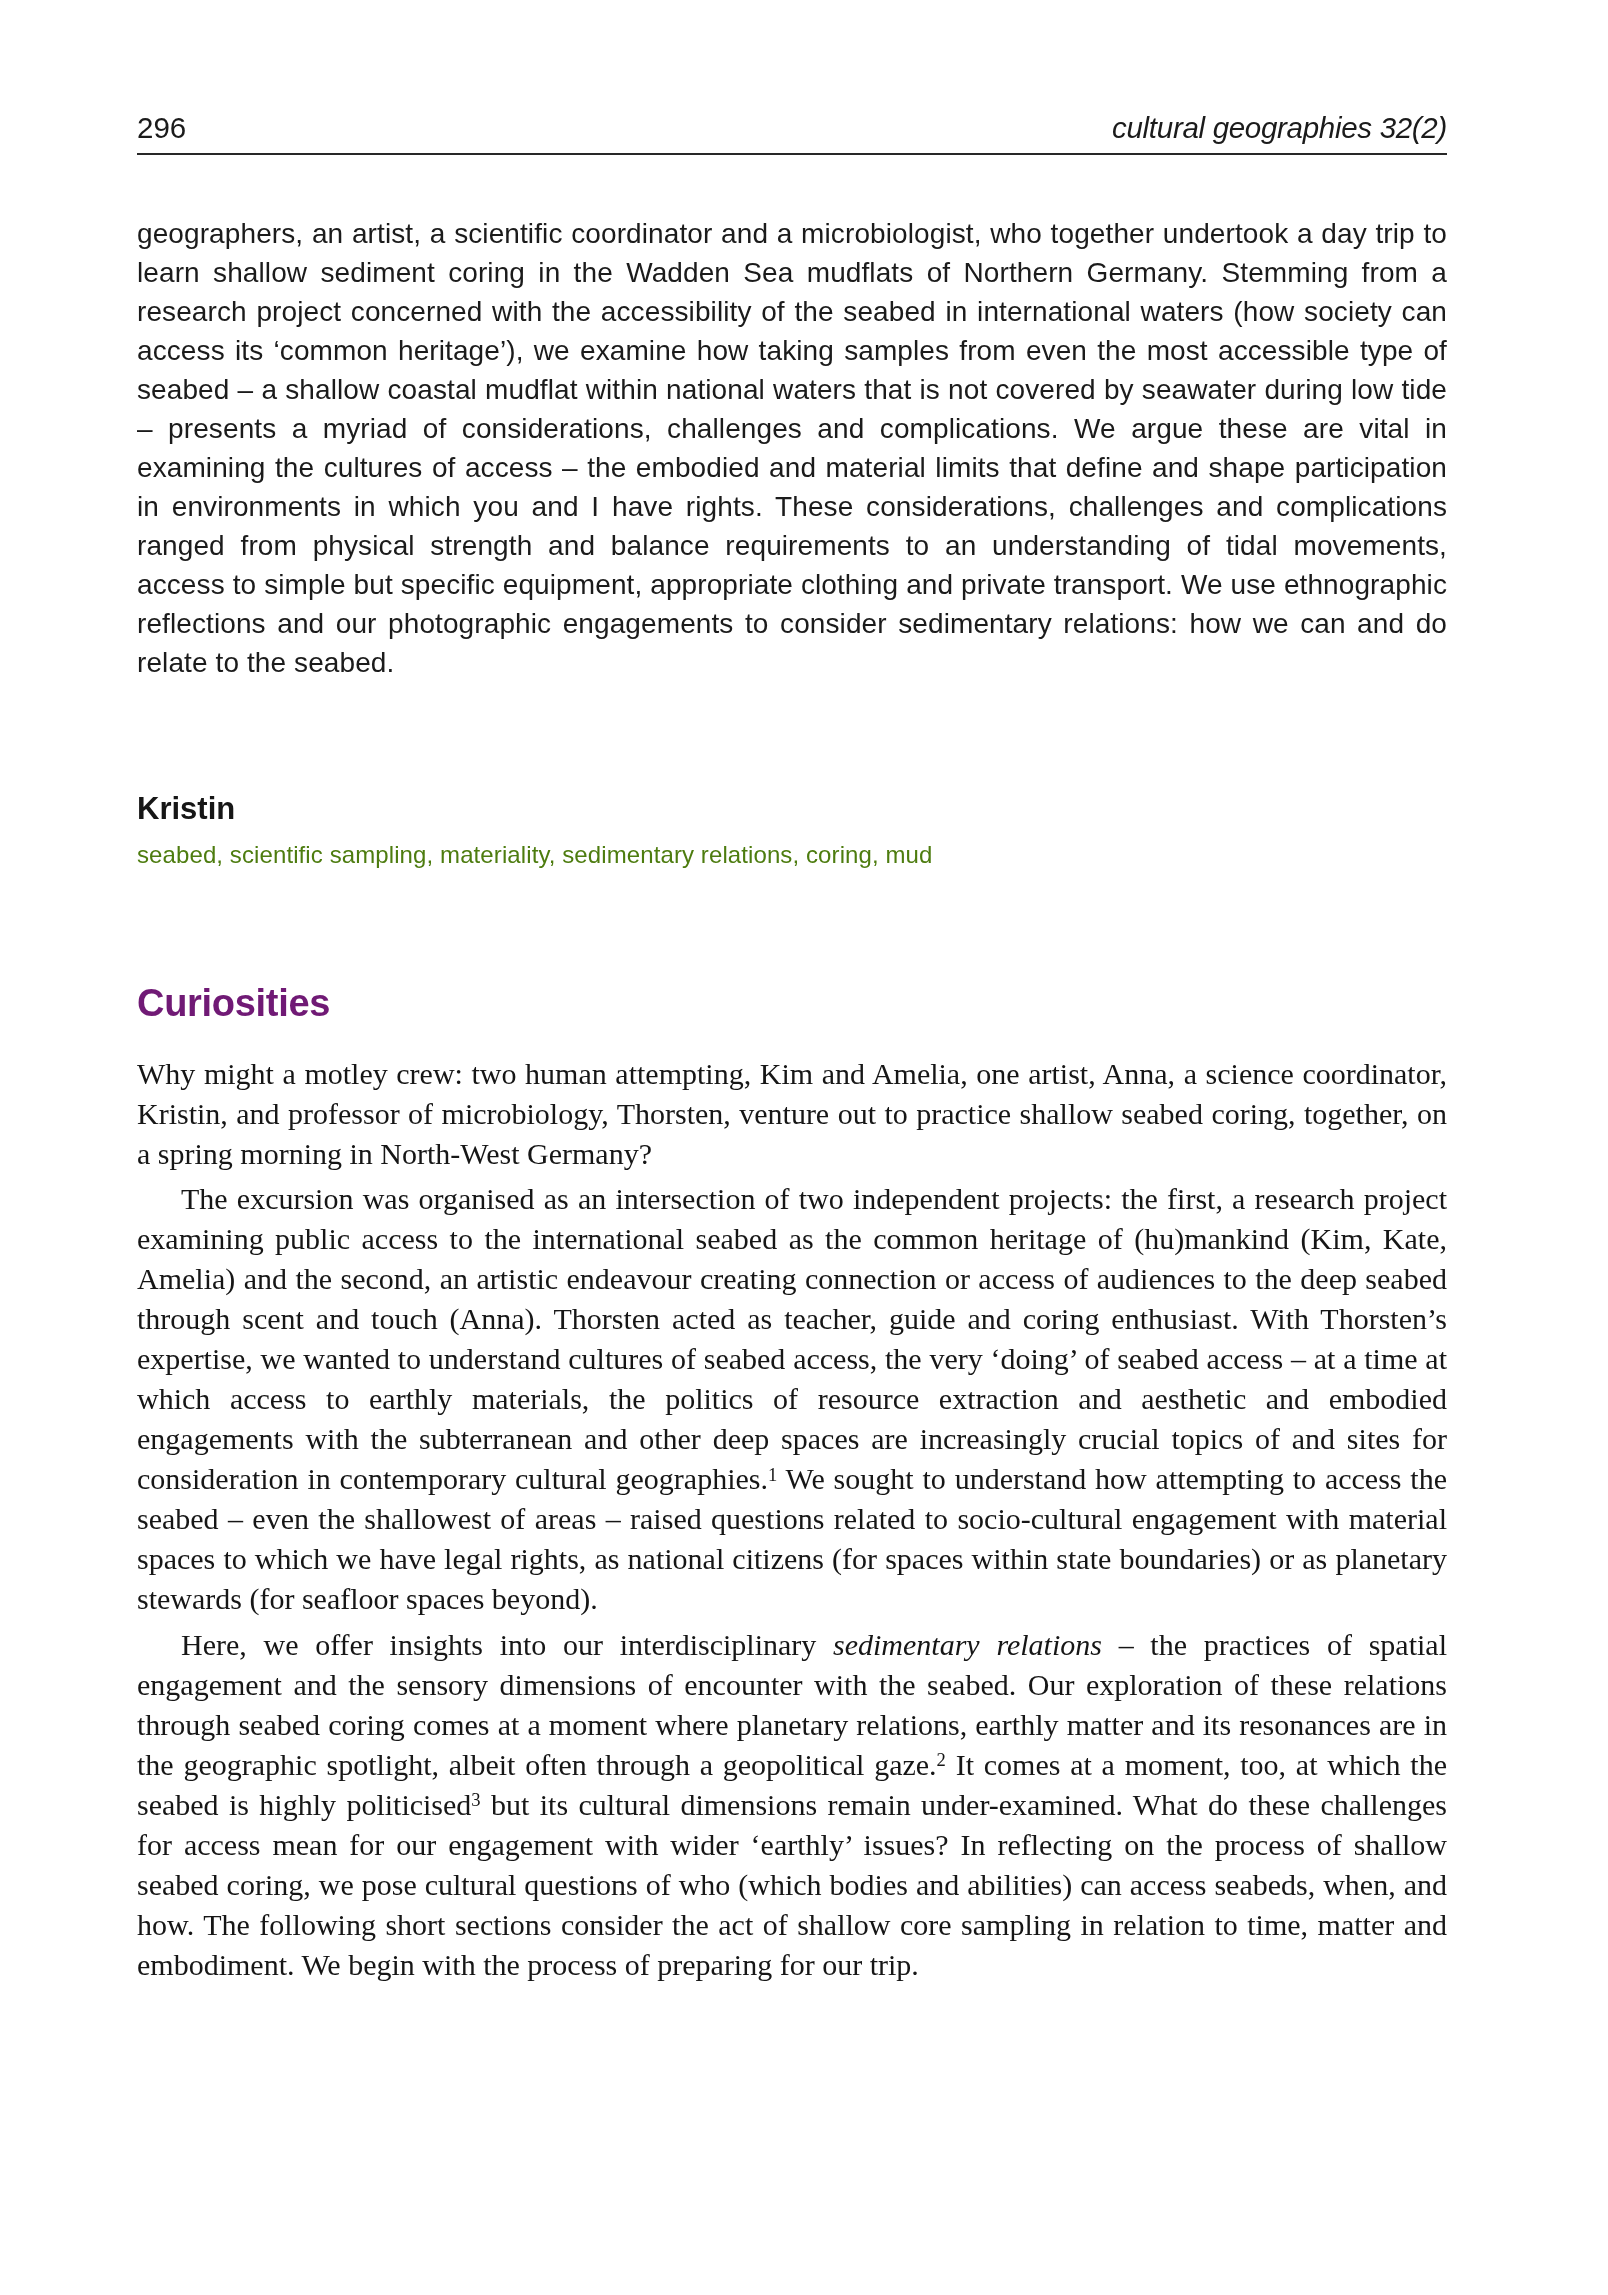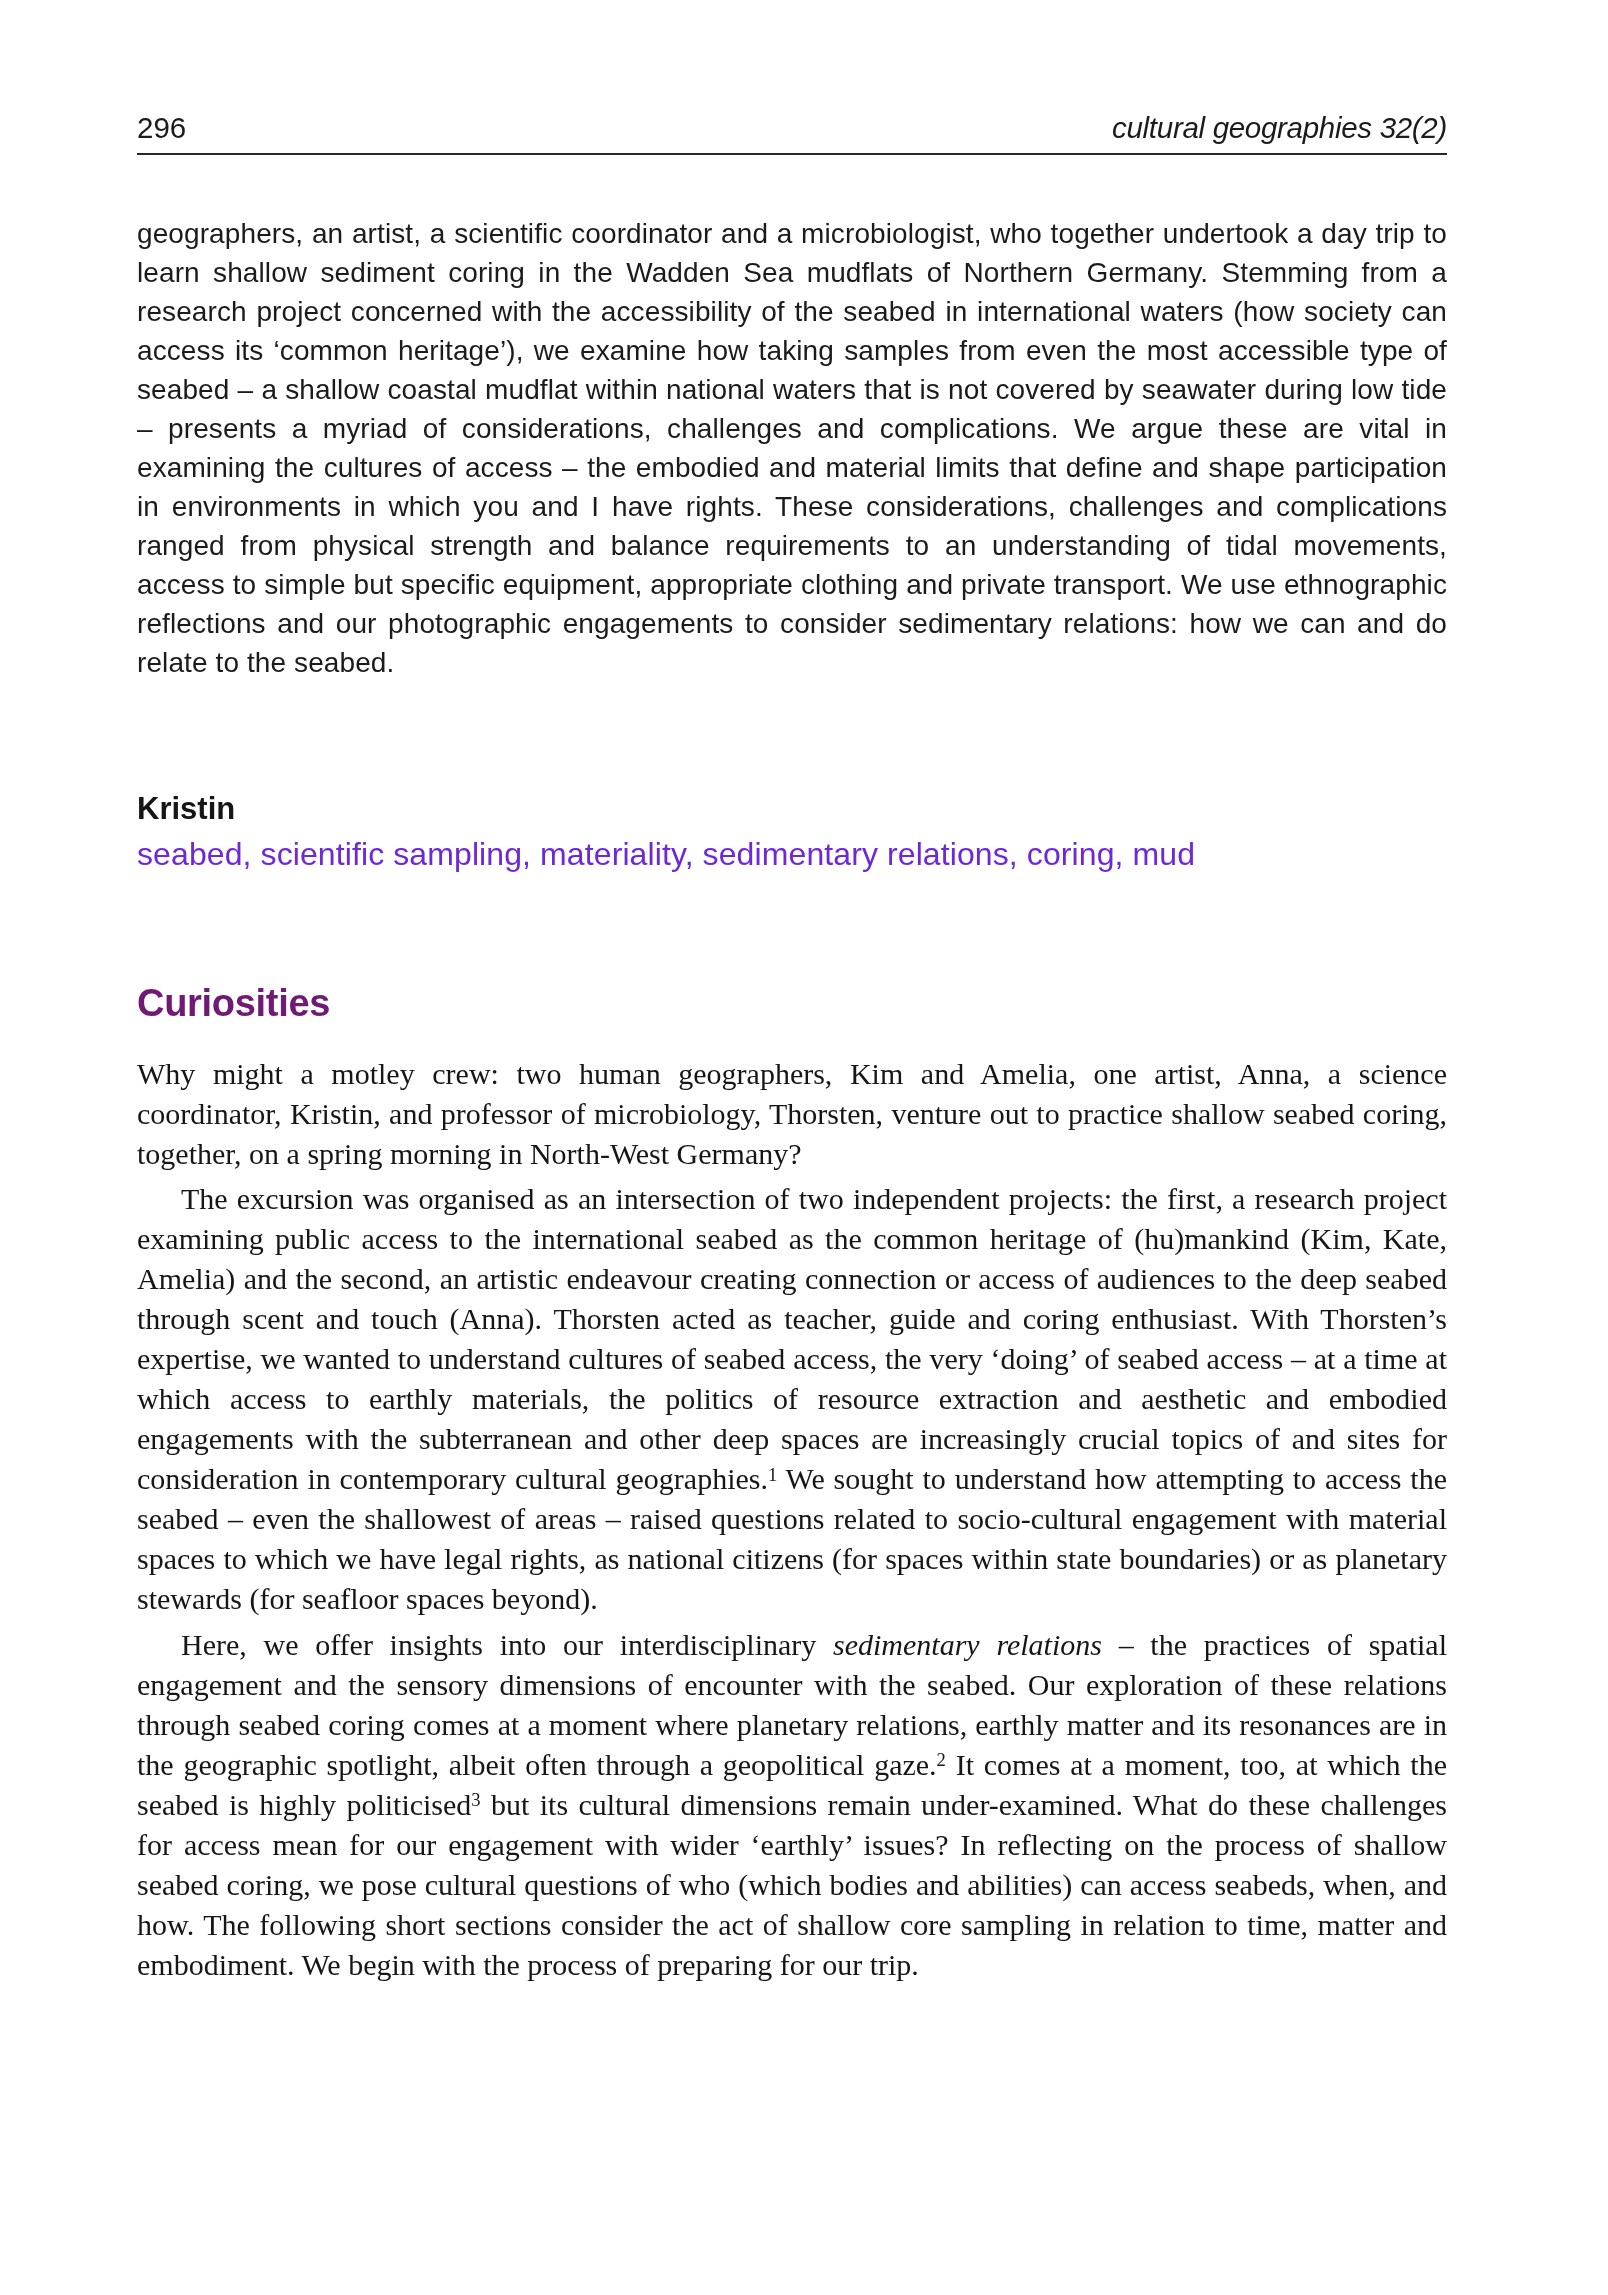--- a/index.html
+++ b/index.html
@@ -51,24 +51,24 @@
     margin-top: 74px;
     font-family: "Liberation Sans", sans-serif;
     font-weight: bold;
     font-size: 31px;
     line-height: 1.0;
     color: #161616;
   }
   .keywords-text {
     margin-top: 10.7px;
     font-family: "Liberation Sans", sans-serif;
-    font-size: 32px;
+    font-size: 24px;
     line-height: 39px;
     letter-spacing: 0.1px;
-    color: #6d28d9;
+    color: #4d7c0f;
   }
   
   .section-heading {
     margin-top: 110px;
     font-family: "Liberation Sans", sans-serif;
     font-weight: bold;
     font-size: 38px;
     line-height: 1.0;
     letter-spacing: -0.3px;
     color: #701a75;
@@ -110,20 +110,20 @@
   <hr class="head-rule">
 
   <p class="abstract">geographers, an artist, a scientific coordinator and a microbiologist, who together undertook a day trip to learn shallow sediment coring in the Wadden Sea mudflats of Northern Germany. Stemming from a research project concerned with the accessibility of the seabed in international waters (how society can access its ‘common heritage’), we examine how taking samples from even the most accessible type of seabed – a shallow coastal mudflat within national waters that is not covered by seawater during low tide – presents a myriad of considerations, challenges and complications. We argue these are vital in examining the cultures of access – the embodied and material limits that define and shape participation in environments in which you and I have rights. These considerations, challenges and complications ranged from physical strength and balance requirements to an understanding of tidal movements, access to simple but specific equipment, appropriate clothing and private transport. We use ethnographic reflections and our photographic engagements to consider sedimentary relations: how we can and do relate to the seabed.</p>
 
   <h2 class="keywords-heading">Kristin</h2>
 
   <p class="keywords-text">seabed, scientific sampling, materiality, sedimentary relations, coring, mud</p>
 
   <h1 class="section-heading">Curiosities</h1>
 
-  <p class="body-para first">Why might a motley crew: two human geographers, Kim and Amelia, one artist, Anna, a science coordinator, Kristin, and professor of microbiology, Thorsten, venture out to practice shallow seabed coring, together, on a spring morning in North-West Germany?</p>
+  <p class="body-para first">Why might a motley crew: two human attempting, Kim and Amelia, one artist, Anna, a science coordinator, Kristin, and professor of microbiology, Thorsten, venture out to practice shallow seabed coring, together, on a spring morning in North-West Germany?</p>
 
   <p class="body-para indent"><span>The excursion was organised as an intersection of two independent projects: the first, a research project examining public access to the international seabed as the common heritage of (hu)mankind (Kim, Kate, Amelia) and the second, an artistic endeavour creating connection or access of audiences to the deep seabed through scent and touch (Anna). Thorsten acted as teacher, guide and coring enthusiast. With Thorsten’s expertise, we wanted to understand cultures of seabed access, the very ‘doing’ of seabed access – at a time at which access to earthly materials, the politics of resource extraction and aesthetic and embodied engagements with the subterranean and other deep spaces are increasingly crucial topics of and sites for consideration in contemporary cultural geographies.</span><sup class="fn-sup">1</sup><span> We sought to understand how attempting to access the seabed – even the shallowest of areas – raised questions related to socio-cultural engagement with material spaces to which we have legal rights, as national citizens (for spaces within state boundaries) or as planetary stewards (for seafloor spaces beyond).</span></p>
 
   <p class="body-para indent"><span>Here, we offer insights into our interdisciplinary </span><em>sedimentary relations</em><span> – the practices of spatial engagement and the sensory dimensions of encounter with the seabed. Our exploration of these relations through seabed coring comes at a moment where planetary relations, earthly matter and its resonances are in the geographic spotlight, albeit often through a geopolitical gaze.</span><sup class="fn-sup">2</sup><span> It comes at a moment, too, at which the seabed is highly politicised</span><sup class="fn-sup">3</sup><span> but its cultural dimensions remain under-examined. What do these challenges for access mean for our engagement with wider ‘earthly’ issues? In reflecting on the process of shallow seabed coring, we pose cultural questions of who (which bodies and abilities) can access seabeds, when, and how. The following short sections consider the act of shallow core sampling in relation to time, matter and embodiment. We begin with the process of preparing for our trip.</span></p>
 
 </main>
 
 
 </body></html>

